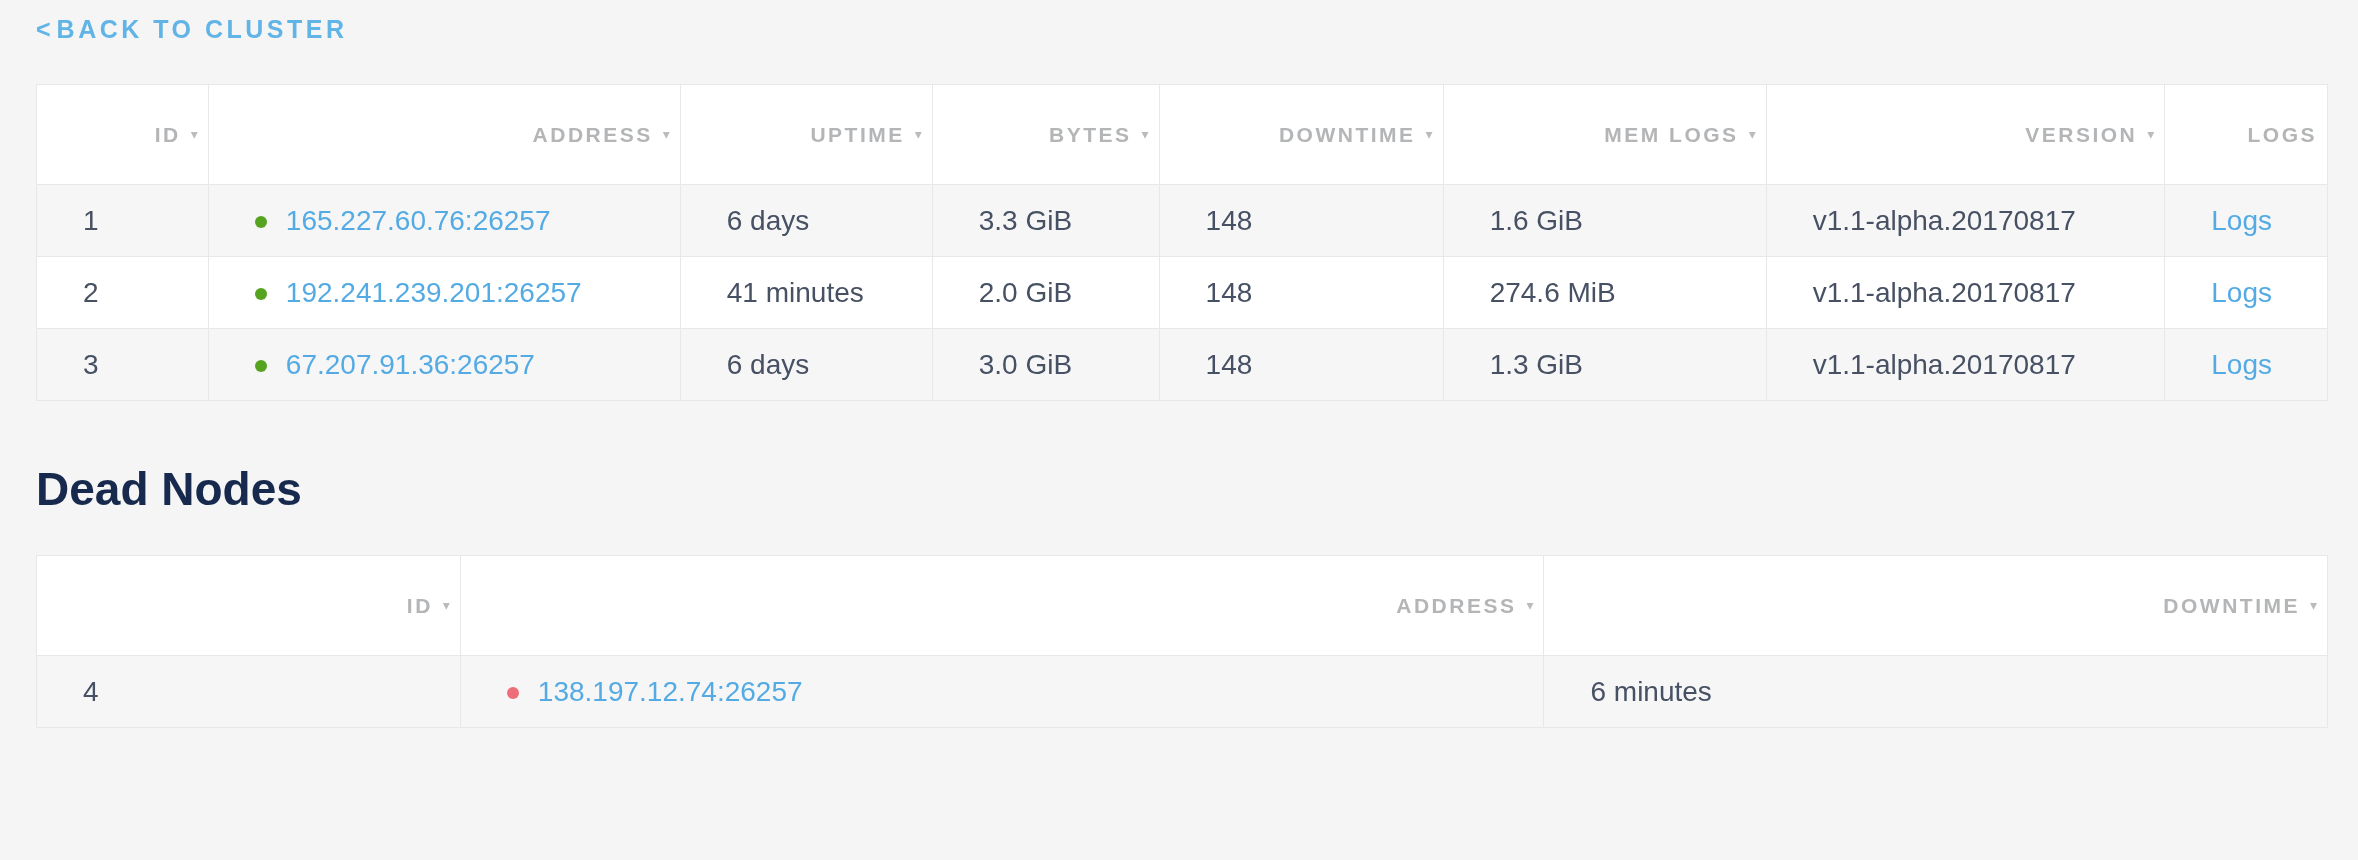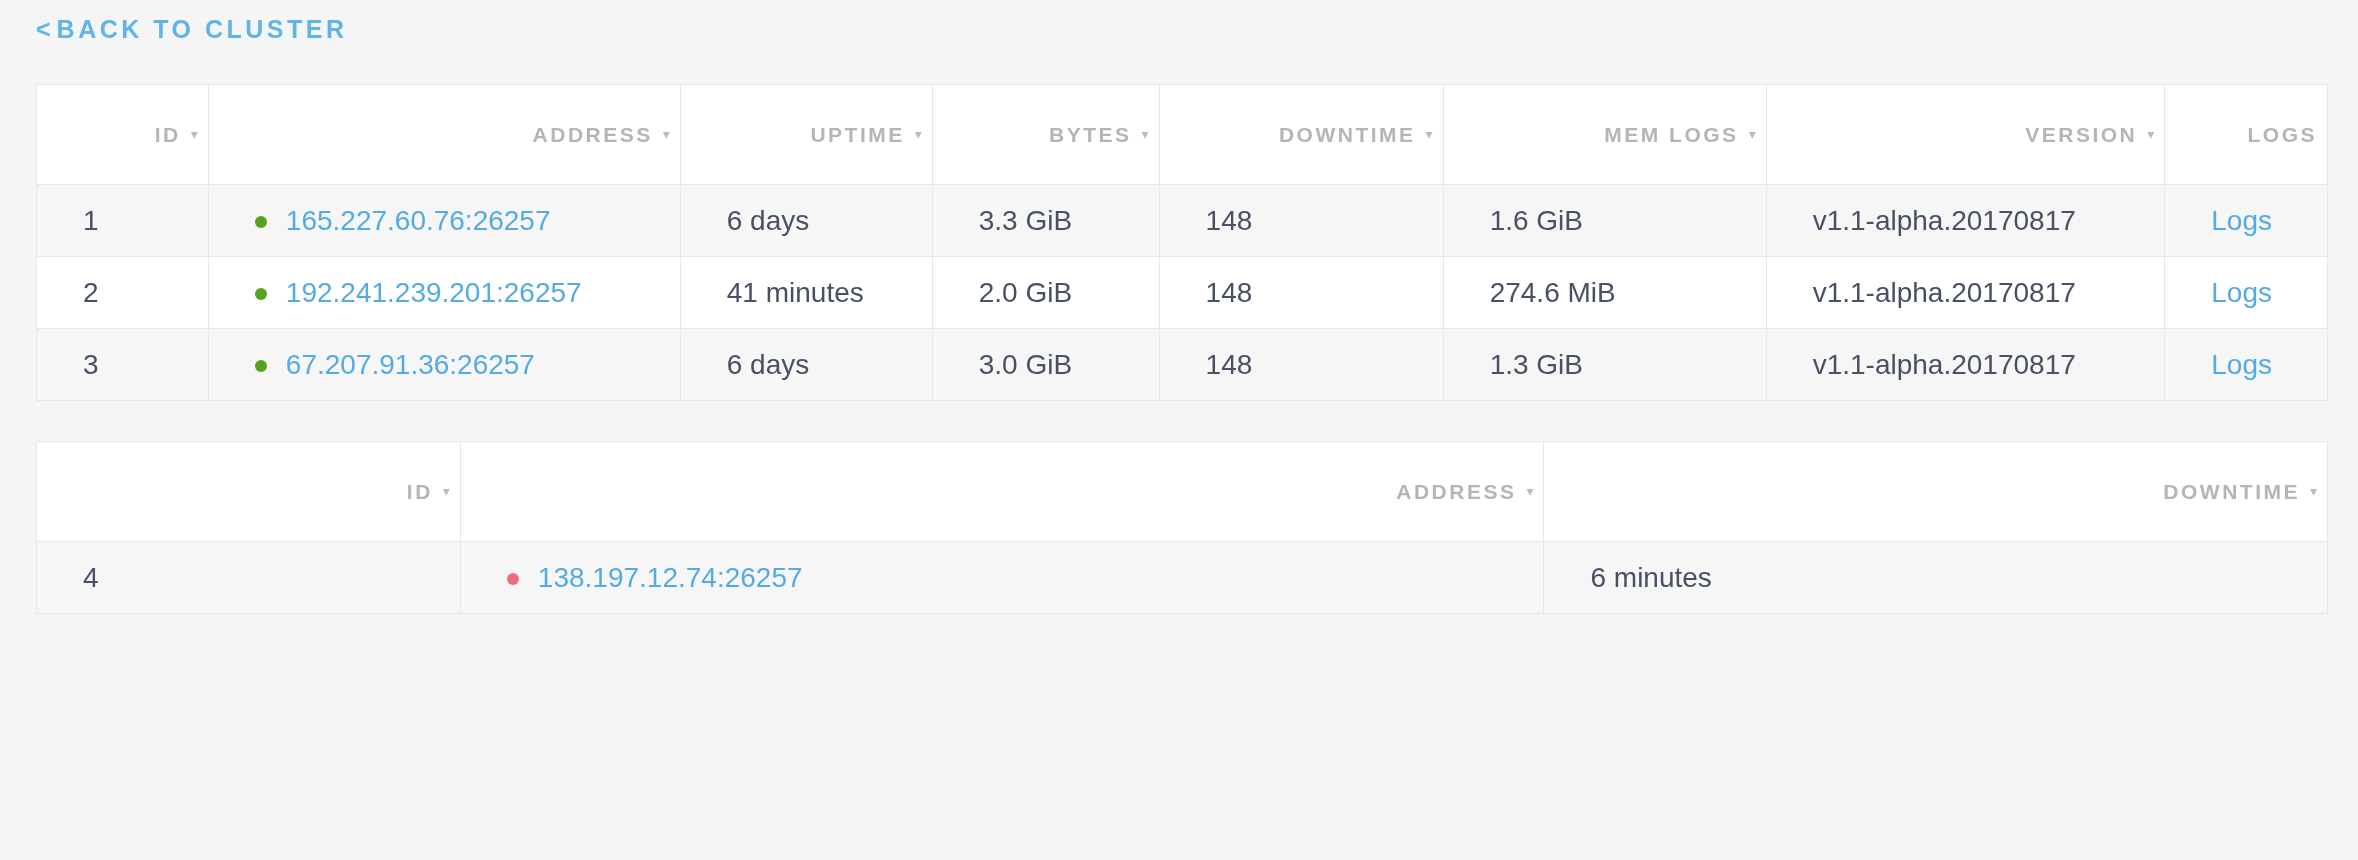--- a/index.html
+++ b/index.html
@@ -168,20 +168,21 @@
         <td>6 days</td>
         <td>3.0 GiB</td>
         <td>148</td>
         <td>1.3 GiB</td>
         <td>v1.1-alpha.20170817</td>
         <td><a class="link">Logs</a></td>
       </tr>
     </tbody>
   </table>
 
+  <h1 class="section-title" id="dead-title">Dead Nodes</h1>
 
   <table class="nodes" id="dead-table">
     <colgroup>
       <col style="width:18.5%">
         <col style="width:47.3%">
         <col style="width:34.2%">
     </colgroup>
     <thead>
       <tr>
         <th><span>ID</span><span class="sort">▾</span></th>

